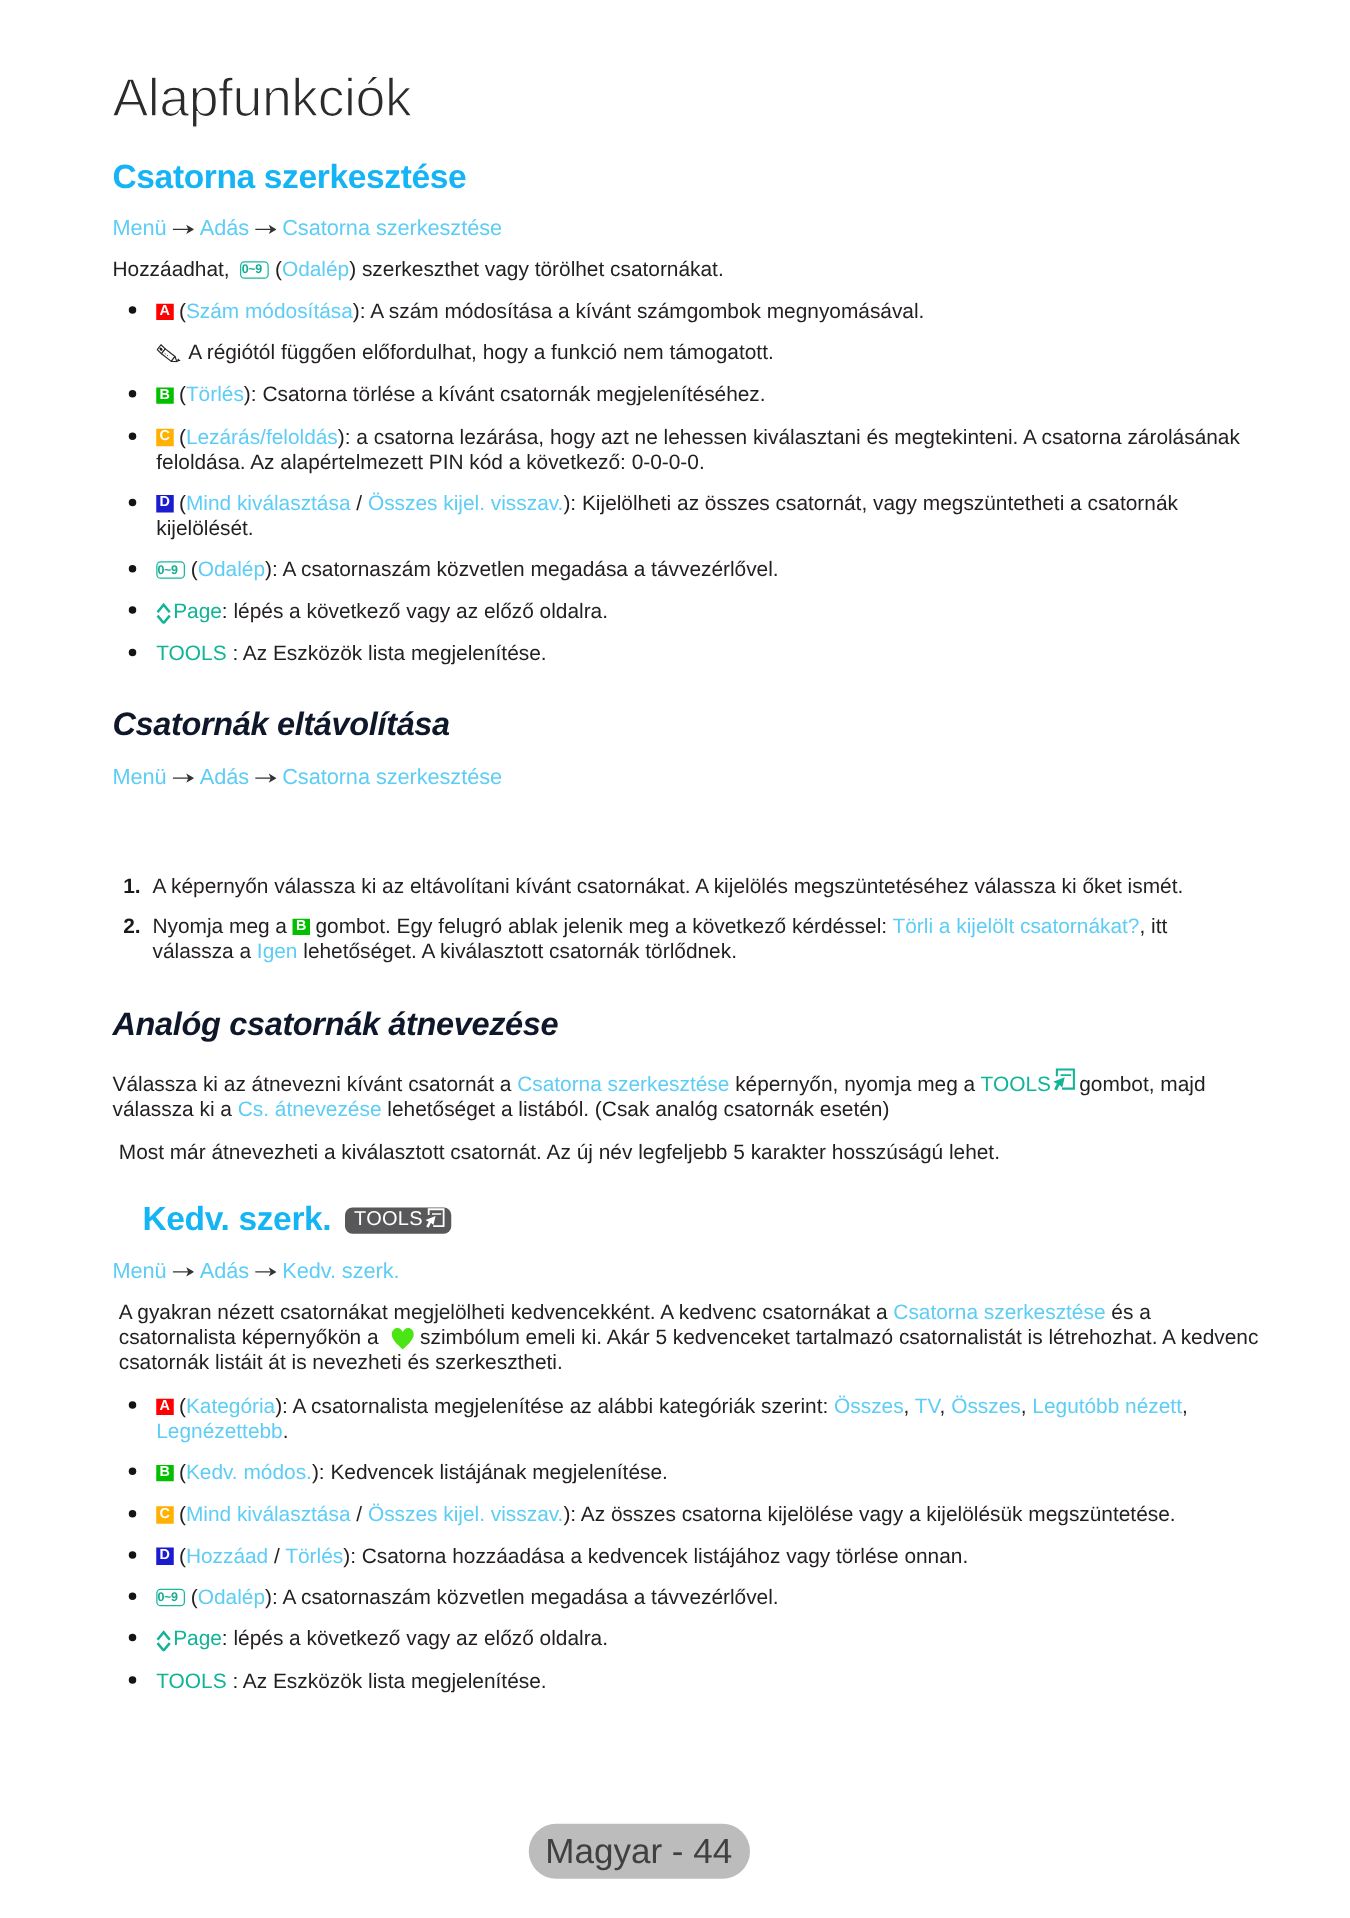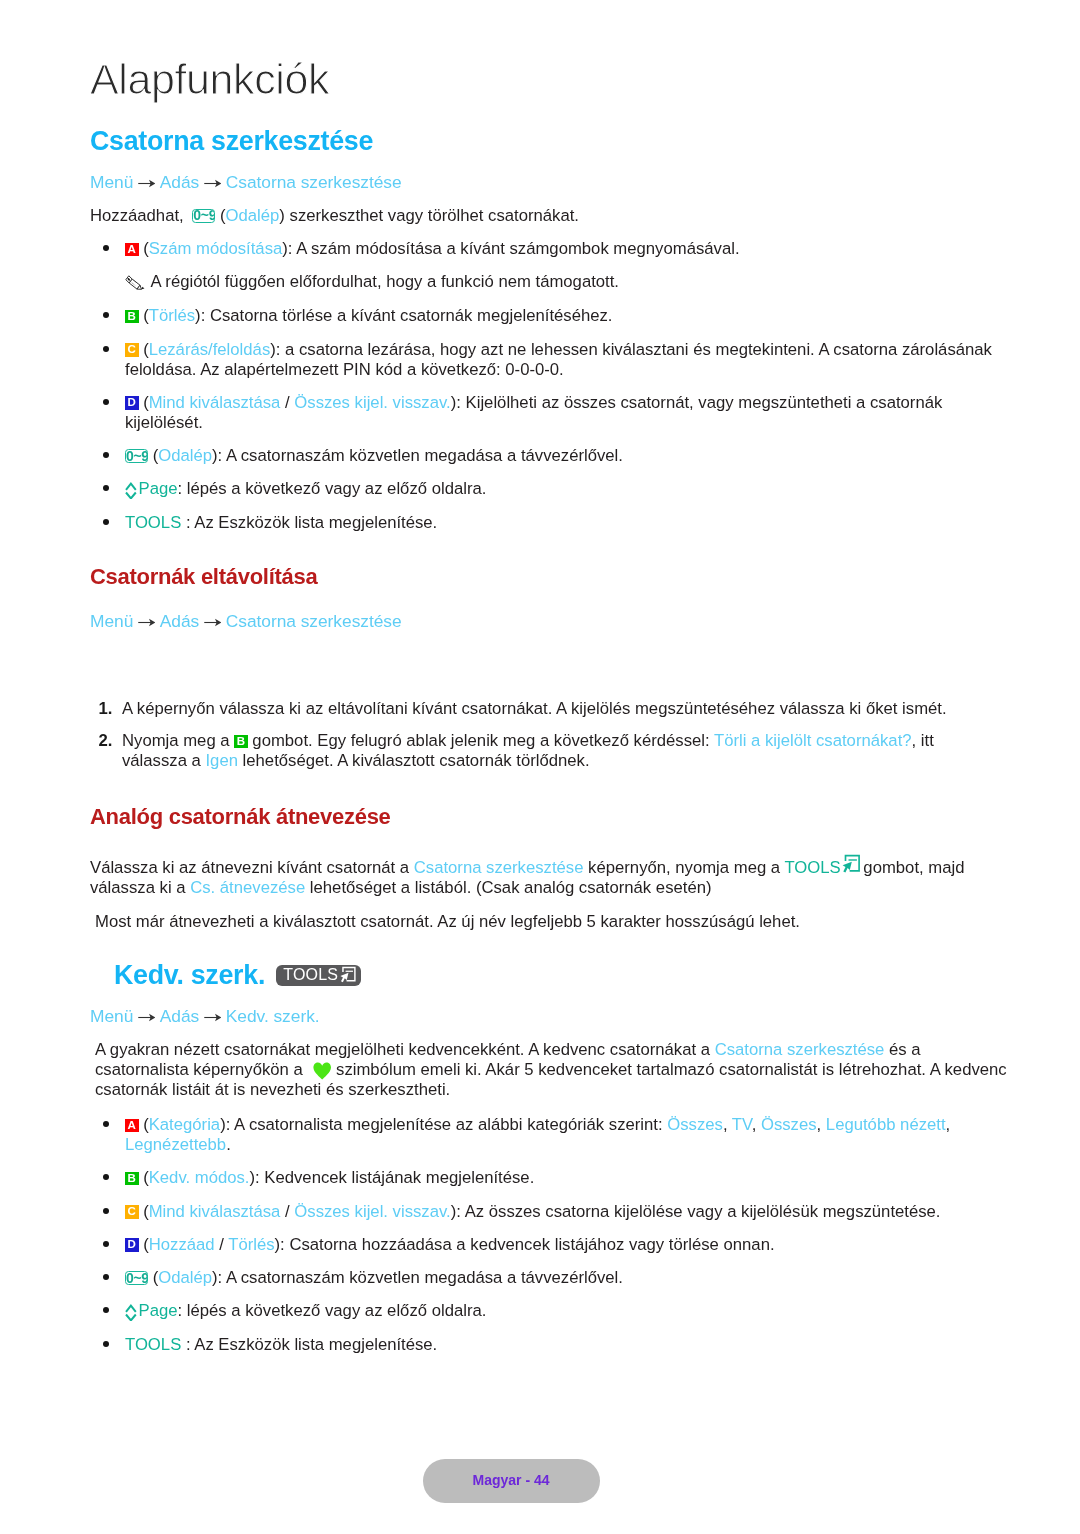--- a/index.html
+++ b/index.html
@@ -7,21 +7,21 @@
        font-family:"Liberation Sans",sans-serif;
        -webkit-font-smoothing:antialiased;}
   .page{position:relative;width:1022px;height:1534px;overflow:hidden;}
 
   .ptitle{position:absolute;left:90px;top:58px;font-size:43px;font-weight:400;
           letter-spacing:-0.4px;color:#2b2b2b;line-height:1;
           -webkit-text-stroke:1.05px #ffffff;}
 
   .blk{position:absolute;}
   .h-blue{font-size:26.8px;font-weight:bold;color:#14b4f5;letter-spacing:-0.28px;line-height:1.1;}
-  .h-black{font-size:22px;font-weight:bold;color:#b91c1c;letter-spacing:-0.28px;line-height:1.1;}
+  .h-black{font-size:26px;font-weight:bold;color:#0f172a;letter-spacing:-0.28px;line-height:1.1;font-style:italic;}
 
   .crumb{font-size:17.4px;color:#5ecdf5;line-height:1.2;letter-spacing:-0.05px;}
   .crumb .arr{display:inline-block;position:relative;width:26.5px;height:0;overflow:visible;vertical-align:baseline;}
   .crumb .arr .arrsvg{position:absolute;left:4.5px;top:-10px;}
   .arrsvg{display:block;}
 
   .tx{font-size:16.7px;color:#231f20;line-height:20px;}
   .sp4{display:inline-block;width:4px;}
   .blue{color:#5ecdf5;}
   .teal{color:#12b498;}
@@ -42,41 +42,41 @@
   .key i{position:absolute;left:0;top:-11.5px;width:13.5px;height:13.5px;line-height:13.6px;text-align:center;
        color:#fff;font-size:11.5px;font-weight:bold;font-style:normal;letter-spacing:0;overflow:hidden;display:block;}
   .key.a i{background:#ff0000;}
   .key.b i{background:#00c000;}
   .key.c i{background:#ffb000;}
   .key.d i{background:#1b1bd0;}
 
   .num09{display:inline-block;position:relative;width:23px;height:0;overflow:visible;vertical-align:baseline;}
   .num09 i{position:absolute;left:0px;top:-12.4px;box-sizing:border-box;
          border:1.3px solid #19b89c;border-radius:3.5px;
-         color:#14ac92;font-size:14px;font-weight:bold;font-style:normal;height:14.4px;width:23px;
+         color:#14ac92;font-size:10px;font-weight:bold;font-style:normal;height:14.4px;width:23px;
          line-height:11.6px;padding-top:0.8px;letter-spacing:-0.3px;overflow:hidden;}
 
   .pg-ico{display:inline-block;position:relative;width:13.5px;height:0;overflow:visible;vertical-align:baseline;}
   .pg-ico svg{position:absolute;left:0px;top:-12.4px;}
   .tl-ico{display:inline-block;position:relative;width:18px;height:0;overflow:visible;vertical-align:baseline;}
   .tl-ico svg{position:absolute;left:0px;top:-19.5px;}
   .pencil{display:inline-block;position:relative;width:25.5px;height:0;overflow:visible;vertical-align:baseline;}
   .pencil svg{position:absolute;left:0px;top:-12.6px;}
   .heart{display:inline-block;position:relative;width:24px;height:0;overflow:visible;vertical-align:baseline;}
   .heart svg{position:absolute;left:6px;top:-13.2px;}
 
   .toolsbadge{display:inline-block;background:#58585a;border-radius:6px;color:#fff;margin-left:4px;
      font-size:16px;font-weight:normal;padding:0px 6px 0px 7px;vertical-align:4px;letter-spacing:0.2px;
      height:20.5px;line-height:20.5px;white-space:nowrap;}
   .toolsbadge .tl-ico{width:16.7px;}
   .toolsbadge .tl-ico svg{width:16.7px;height:16.7px;top:-13.6px;left:1px;}
 
   .footer{position:absolute;left:0;right:0;top:1459px;text-align:center;}
-  .fpill{display:inline-block;background:#bcbcbc;color:#6d28d9;border-radius:22px;
-         width:177px;height:43.6px;line-height:43.6px;font-size:14px;font-weight:bold;letter-spacing:0px;}
+  .fpill{display:inline-block;background:#bcbcbc;color:#404040;border-radius:22px;
+         width:177px;height:43.6px;line-height:43.6px;font-size:28px;font-weight:normal;letter-spacing:0px;}
 </style>
 </head>
 <body>
 
 <div class="page">
 
   <div class="ptitle">Alapfunkciók</div>
 
   <div class="blk h-blue" style="left:90px;top:127px;">Csatorna szerkesztése</div>
 

